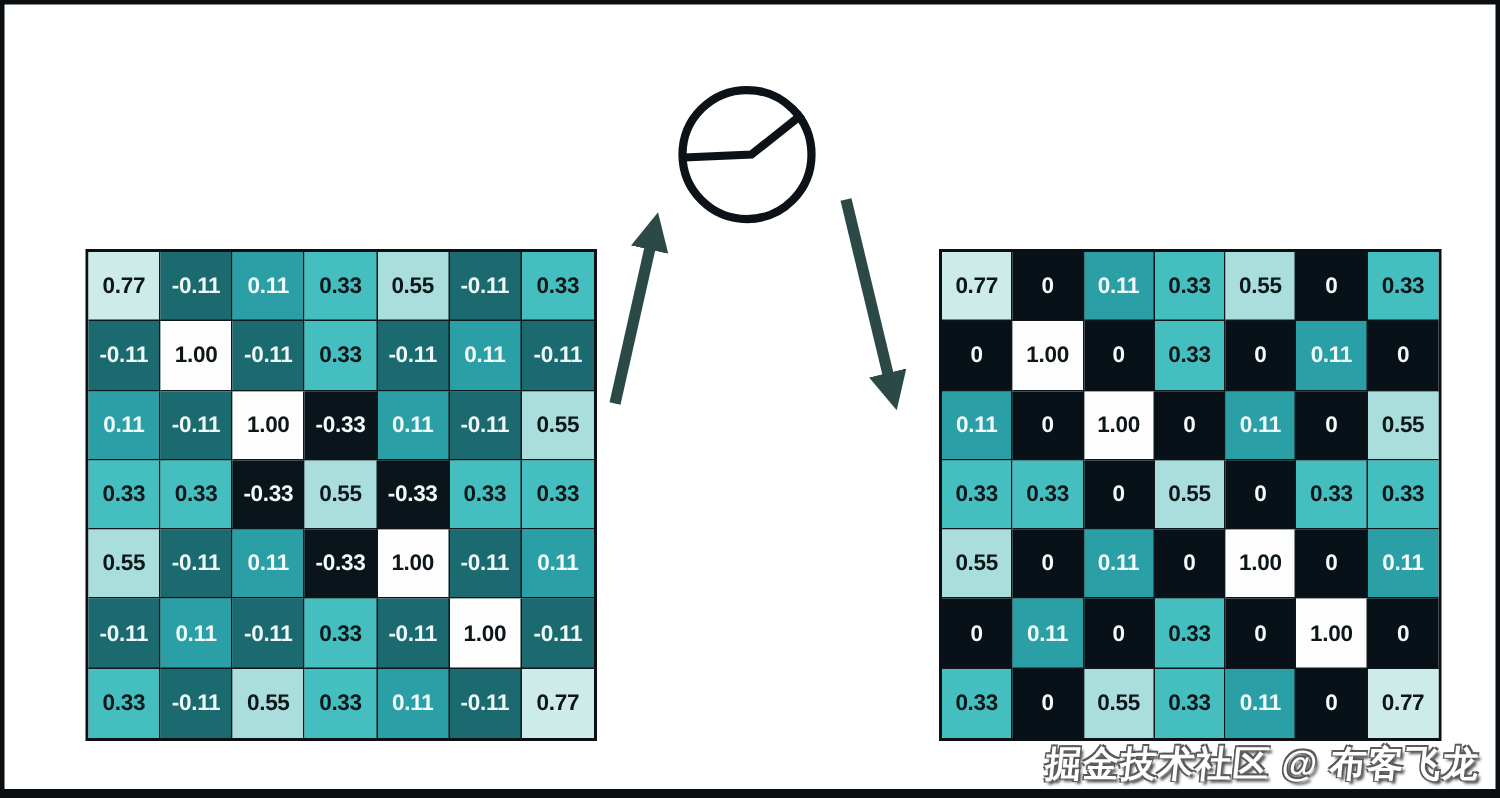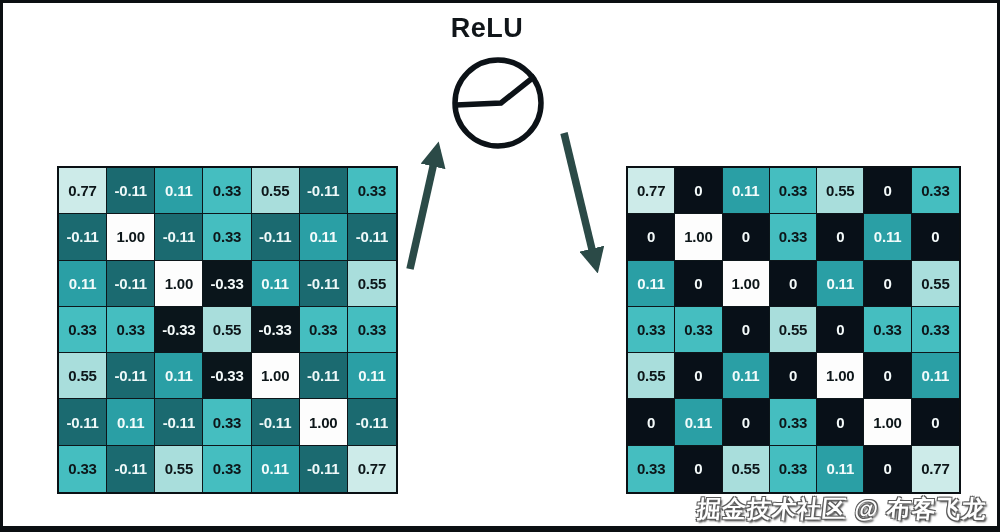--- a/index.html
+++ b/index.html
@@ -59,21 +59,20 @@
       -1px 1px 0 #5a5a5a,
       2px 2px 2px rgba(40,40,40,0.85);
     white-space:nowrap;
   }
 </style>
 </head>
 <body>
 
 <div class="canvas">
 
-  <div class="relu-label">ReLU</div>
 
   <svg class="diagram-svg" viewBox="0 0 1000 532" xmlns="http://www.w3.org/2000/svg">
     <defs>
       <marker id="ah" viewBox="0 0 10 10" refX="7" refY="5" markerWidth="3.4" markerHeight="3.4" orient="auto-start-reverse">
         <path d="M0,0 L10,5 L0,10 z" fill="#2b4a47"></path>
       </marker>
     </defs>
 
     <g>
       <circle cx="495" cy="100" r="43" fill="none" stroke="#0c1217" stroke-width="5.5"></circle>

